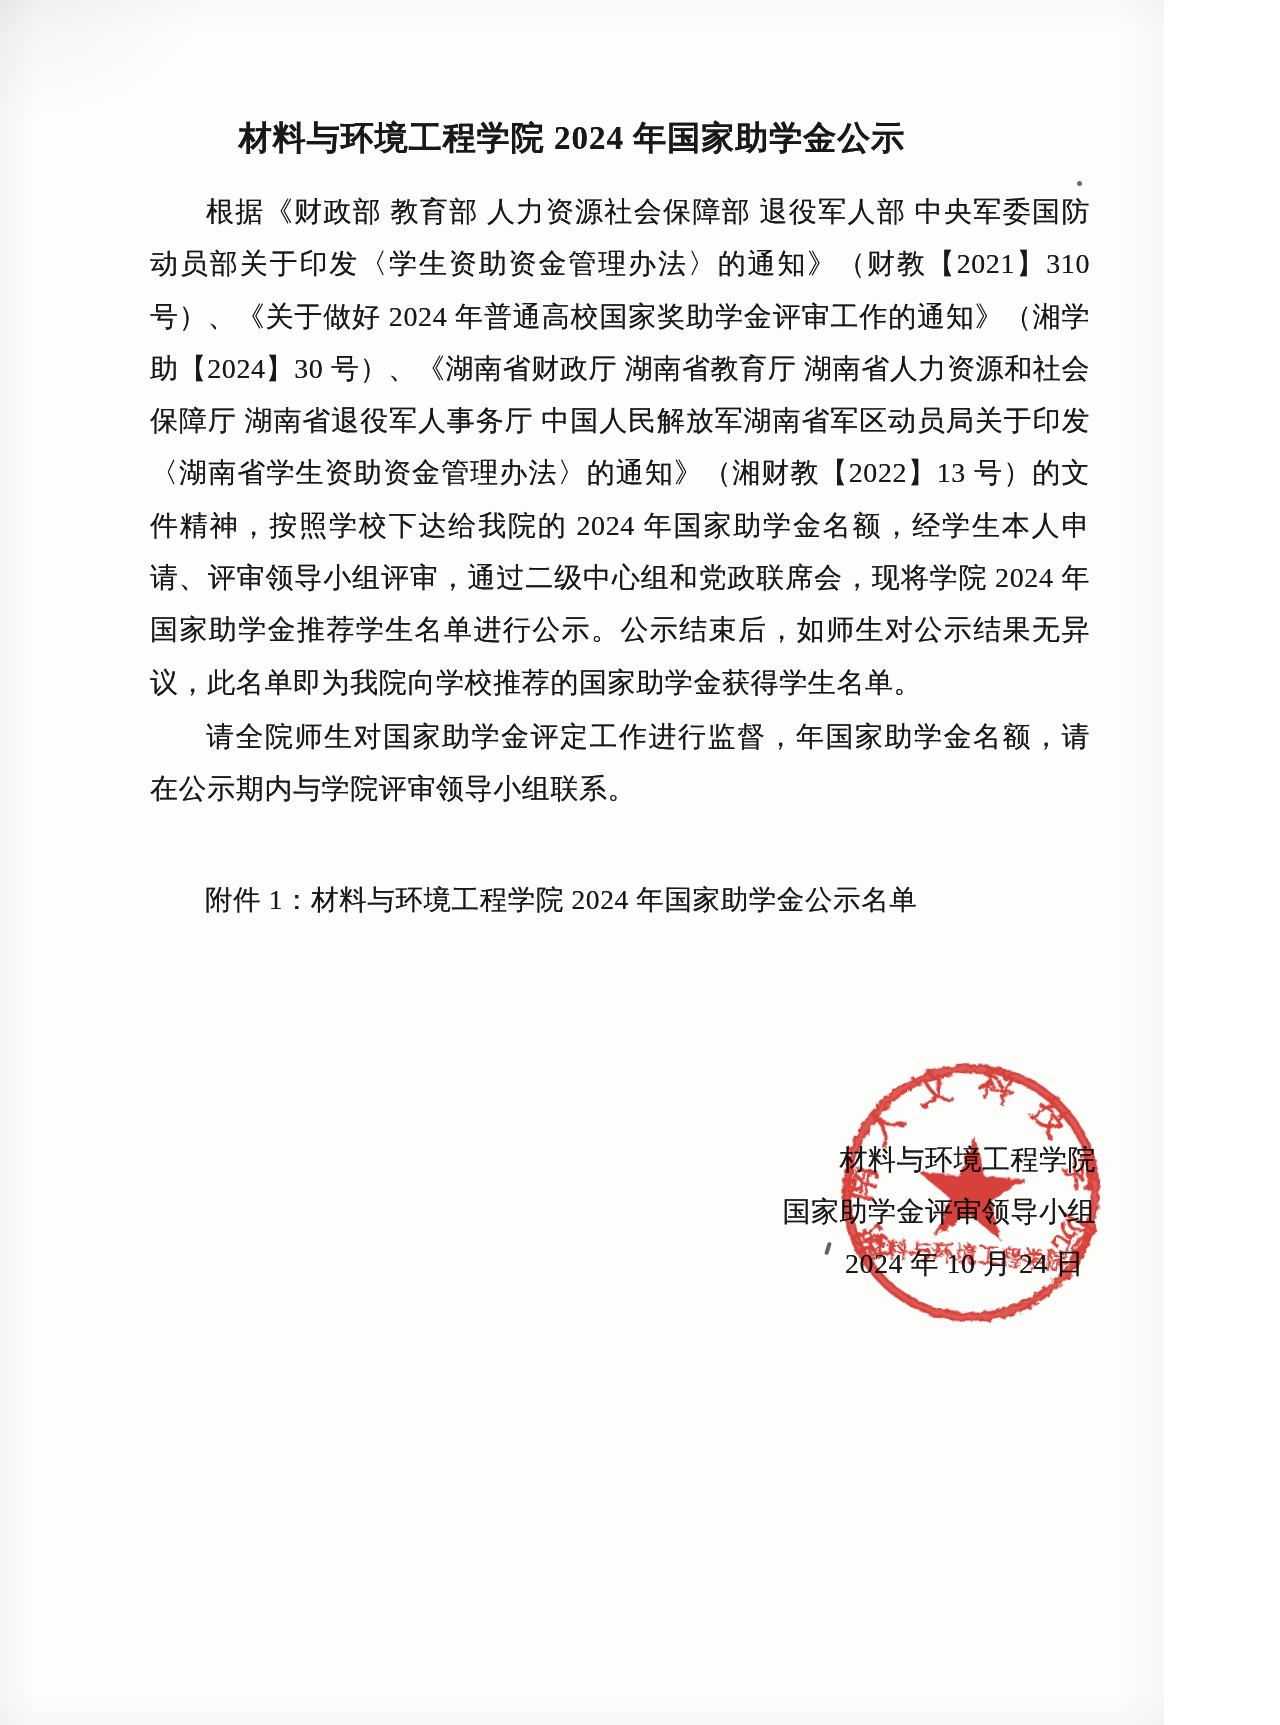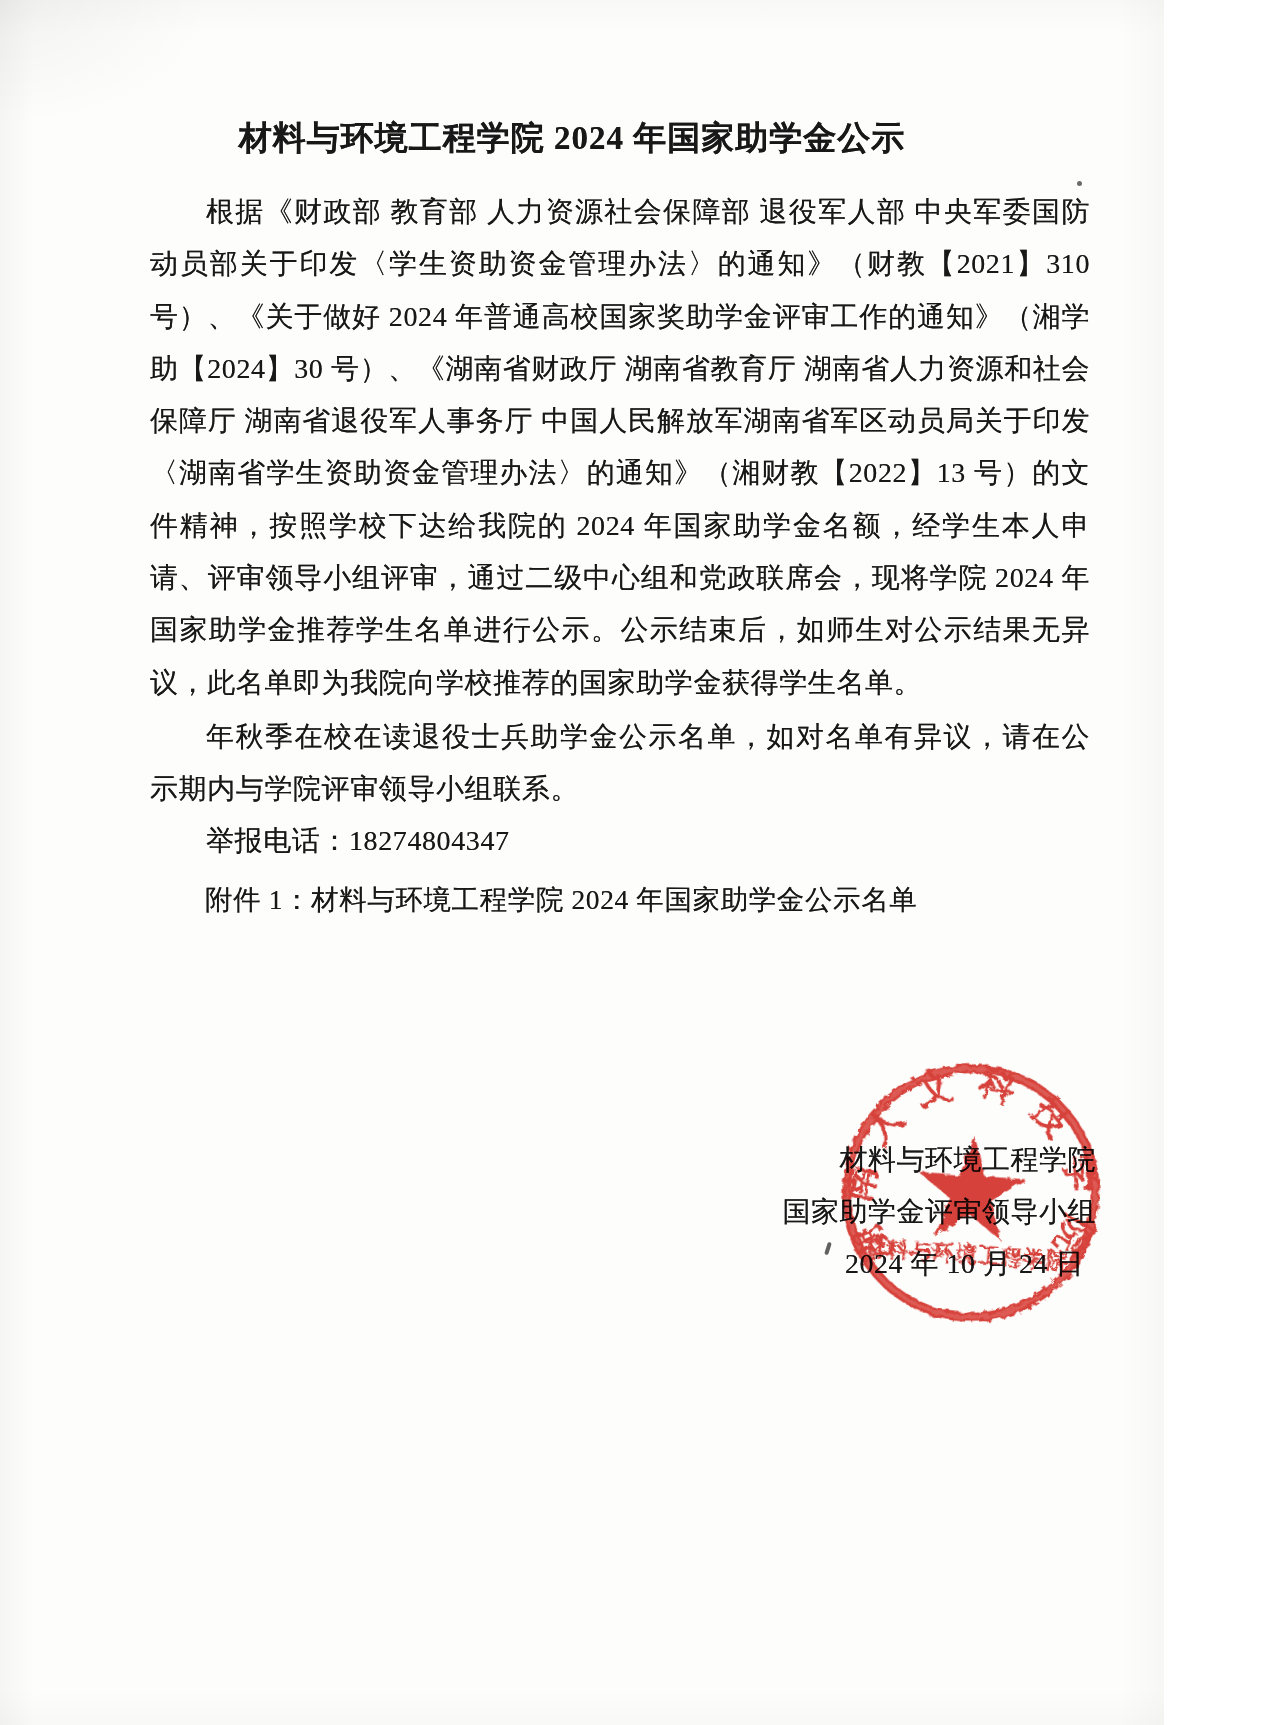--- a/index.html
+++ b/index.html
@@ -60,22 +60,21 @@
                transform:rotate(18deg); opacity:0.8; }
 </style>
 </head>
 <body>
 
 <div class="page">
 
   <div class="title">材料与环境工程学院 2024 年国家助学金公示</div>
 
   <p class="body-text p1">根据《财政部 教育部 人力资源社会保障部 退役军人部 中央军委国防动员部关于印发〈学生资助资金管理办法〉的通知》（财教【2021】310 号）、《关于做好 2024 年普通高校国家奖助学金评审工作的通知》（湘学助【2024】30 号）、《湖南省财政厅 湖南省教育厅 湖南省人力资源和社会保障厅 湖南省退役军人事务厅 中国人民解放军湖南省军区动员局关于印发〈湖南省学生资助资金管理办法〉的通知》（湘财教【2022】13 号）的文件精神，按照学校下达给我院的 2024 年国家助学金名额，经学生本人申请、评审领导小组评审，通过二级中心组和党政联席会，现将学院 2024 年国家助学金推荐学生名单进行公示。公示结束后，如师生对公示结果无异议，此名单即为我院向学校推荐的国家助学金获得学生名单。</p>
-  <p class="body-text p3">年秋季在校在读退役士兵助学金公示名单，如对名单有异议，请在公示期内与学院评审领导小组联系。</p>
-  <p class="body-text p4">举报电话：18274804347</p>
+  <p class="body-text p3">请全院师生对国家助学金评定工作进行监督，年国家助学金名额，请在公示期内与学院评审领导小组联系。</p>
 
   <div class="attachments">
     <div class="attachment-line">附件 1：材料与环境工程学院 2024 年国家助学金公示名单</div>
   </div>
 
   <div class="signature">
     <div>材料与环境工程学院</div>
     <div>国家助学金评审领导小组</div>
     <div class="sig-date">2024 年 10 月 24 日</div>
   </div>

